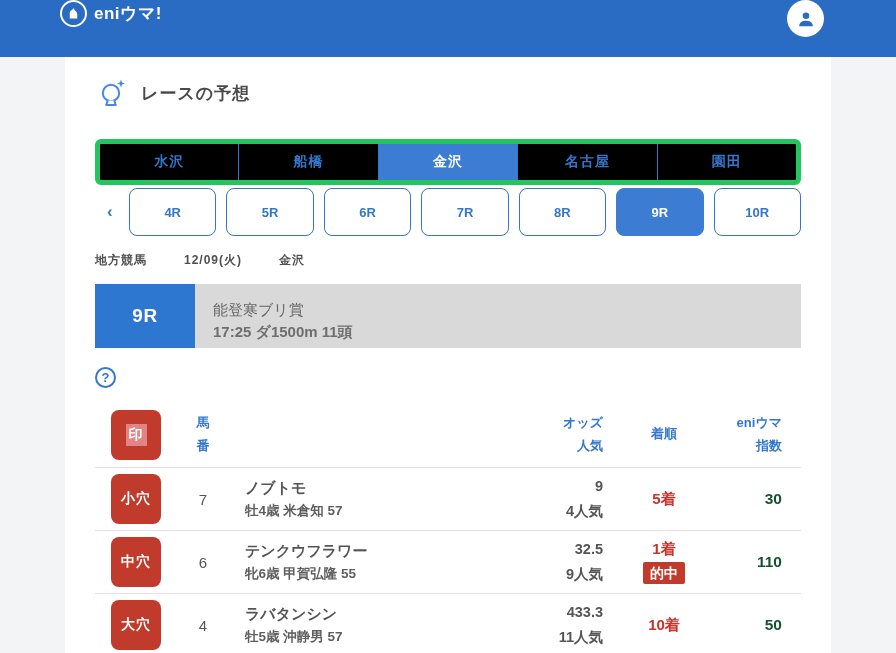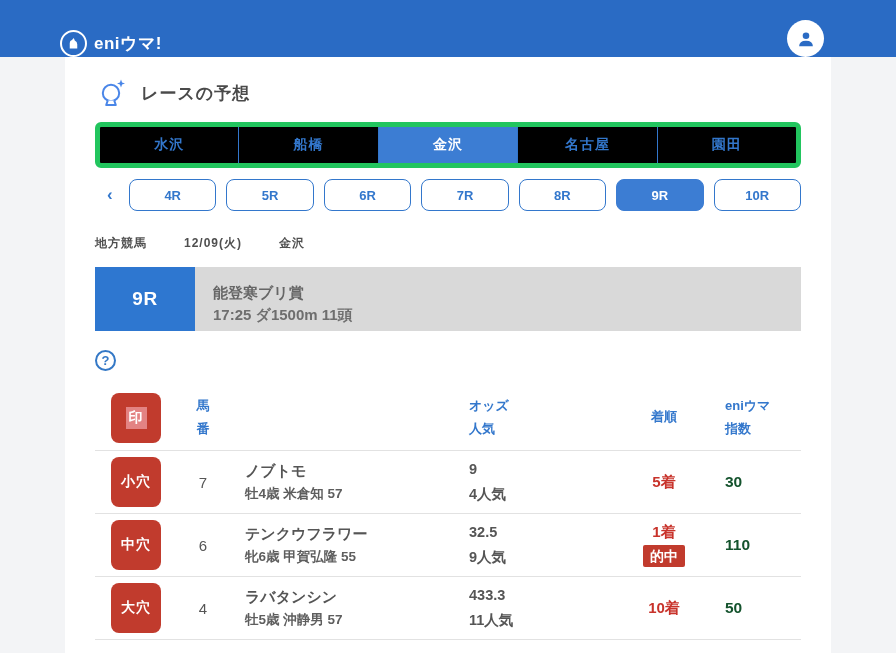--- a/index.html
+++ b/index.html
@@ -5,40 +5,40 @@
   * { margin: 0; padding: 0; box-sizing: border-box; }
   html, body { width: 896px; height: 653px; overflow: hidden; }
   body {
     font-family: "Liberation Sans", "DejaVu Sans", sans-serif;
     background: #F3F4F6;
     color: #4E4E4E;
   }
   
   .topbar {
     height: 57px; background: #2A6BC4;
-    display: flex; align-items: flex-end; justify-content: space-between;
+    display: flex; align-items: flex-start; justify-content: space-between;
     padding: 0 72px 0 60px;
   }
   .logo { display: flex; align-items: center; gap: 7px; cursor: pointer; }
   .logo-circle {
     width: 27px; height: 27px; border-radius: 50%;
     border: 2px solid #fff; display: flex; align-items: center; justify-content: center;
   }
   .logo-text { color: #fff; font-size: 17px; font-weight: 700; letter-spacing: 0.5px; }
   .avatar {
     width: 37px; height: 37px; border-radius: 50%; background: #fff;
     display: flex; align-items: center; justify-content: center; cursor: pointer;
   }
   
   .card {
     width: 766px; margin: 0 auto; background: #fff;
     min-height: 596px; padding: 21px 30px 0 30px;
   }
   
-  .section-head { display: flex; align-items: center; gap: 14px; margin-bottom: 14px; padding-left: 4px; }
+  .section-head { display: flex; align-items: center; gap: 14px; margin-bottom: 31px; padding-left: 4px; }
   .section-title { font-size: 17px; font-weight: 700; color: #4A4A4A; letter-spacing: 1px; }
   
   .tabs {
     display: flex; border: 5px solid #22c55e; border-radius: 6px;
     overflow: hidden; height: 46px; margin-bottom: 9px; background: #000000;
   }
   .tab {
     flex: 1; display: flex; align-items: center; justify-content: center;
     color: #3377CC; font-size: 14px; font-weight: 700; cursor: pointer;
     border-left: 1px solid #3377CC; letter-spacing: 1px;
@@ -46,39 +46,39 @@
   .tab:first-child { border-left: none; }
   .tab.active { background: #3C7DD3; color: #fff; }
   
   .race-nav { display: flex; align-items: center; margin-bottom: 22px; height: 36px; }
   .race-prev {
     width: 34px; display: flex; align-items: center; justify-content: flex-start;
     color: #3377CC; font-size: 17px; font-weight: 700; cursor: pointer; padding-left: 12px;
   }
   .race-btns { display: flex; gap: 10px; flex: 1; }
   .race-btn {
-    flex: 1; height: 32px; border: 1px solid #3377CC; border-radius: 8px;
+    flex: 1; height: 48px; border: 1px solid #3377CC; border-radius: 8px;
     background: #fff; color: #3377CC; font-size: 13px; font-weight: 700;
     display: flex; align-items: center; justify-content: center; cursor: pointer;
   }
   .race-btn.active { background: #3C7DD3; border-color: #3C7DD3; color: #fff; }
   
   .date-line { display: flex; gap: 37px; margin-bottom: 15px; padding-left: 0; }
   .date-line span { font-size: 12px; font-weight: 700; color: #4F4F4F; letter-spacing: 1px; }
   
   .banner { display: flex; height: 64px; margin-bottom: 19px; }
   .banner-no {
     width: 100px; background: #2E77D0; color: #fff; font-size: 19px; font-weight: 700;
     display: flex; align-items: center; justify-content: center; letter-spacing: 0.5px;
   }
   .banner-body {
     flex: 1; background: #D9D9D9; padding: 10px 0 0 18px;
     display: flex; flex-direction: column; justify-content: center; gap: 3px;
   }
-  .banner-title { font-size: 15px; font-weight: 700; color: #666; }
+  .banner-title { font-size: 15px; font-weight: 400; color: #666; }
   .banner-sub { font-size: 15px; font-weight: 600; color: #6E6E6E; }
   
   .about-line { display: flex; align-items: center; gap: 12px; margin-bottom: 14px; }
   .about-text { font-size: 15px; font-weight: 700; color: #4A4A4A; letter-spacing: 0.5px; }
   .help-circle {
     width: 21px; height: 21px; border-radius: 50%; border: 2px solid #3478C6;
     color: #3478C6; font-size: 13px; font-weight: 700;
     display: flex; align-items: center; justify-content: center; cursor: pointer;
   }
   
@@ -90,21 +90,21 @@
   }
   .row.header { height: 66px; }
   .row.data { height: 63px; }
   .mark-box {
     width: 50px; height: 50px; margin-left: 16px; border-radius: 8px;
     background: #C13B2D; color: #fff; font-size: 14px; font-weight: 700;
     display: flex; align-items: center; justify-content: center; letter-spacing: 1px;
   }
   .mark-sel { background: rgba(255, 192, 203, 0.55); padding: 2px 3px; }
   .col-center { text-align: center; }
-  .col-right { text-align: left; }
+  .col-right { text-align: right; }
   .hdr { color: #3377CC; font-size: 13px; font-weight: 700; line-height: 1.7; }
   .hdr .spaced { word-spacing: 5px; }
   .name-cell { padding-left: 16px; }
   .horse-name { font-size: 15px; font-weight: 700; color: #555; margin-bottom: 4px; }
   .horse-detail { font-size: 13.5px; font-weight: 600; color: #5E5E5E; }
   .num-cell { font-size: 15px; color: #555; }
   .odds-cell { font-size: 14.5px; font-weight: 700; color: #555; line-height: 1.7; }
   .result-cell { display: flex; flex-direction: column; align-items: center; gap: 3px; }
   .result-text { color: #C8332B; font-size: 15px; font-weight: 700; }
   .hit-badge {

